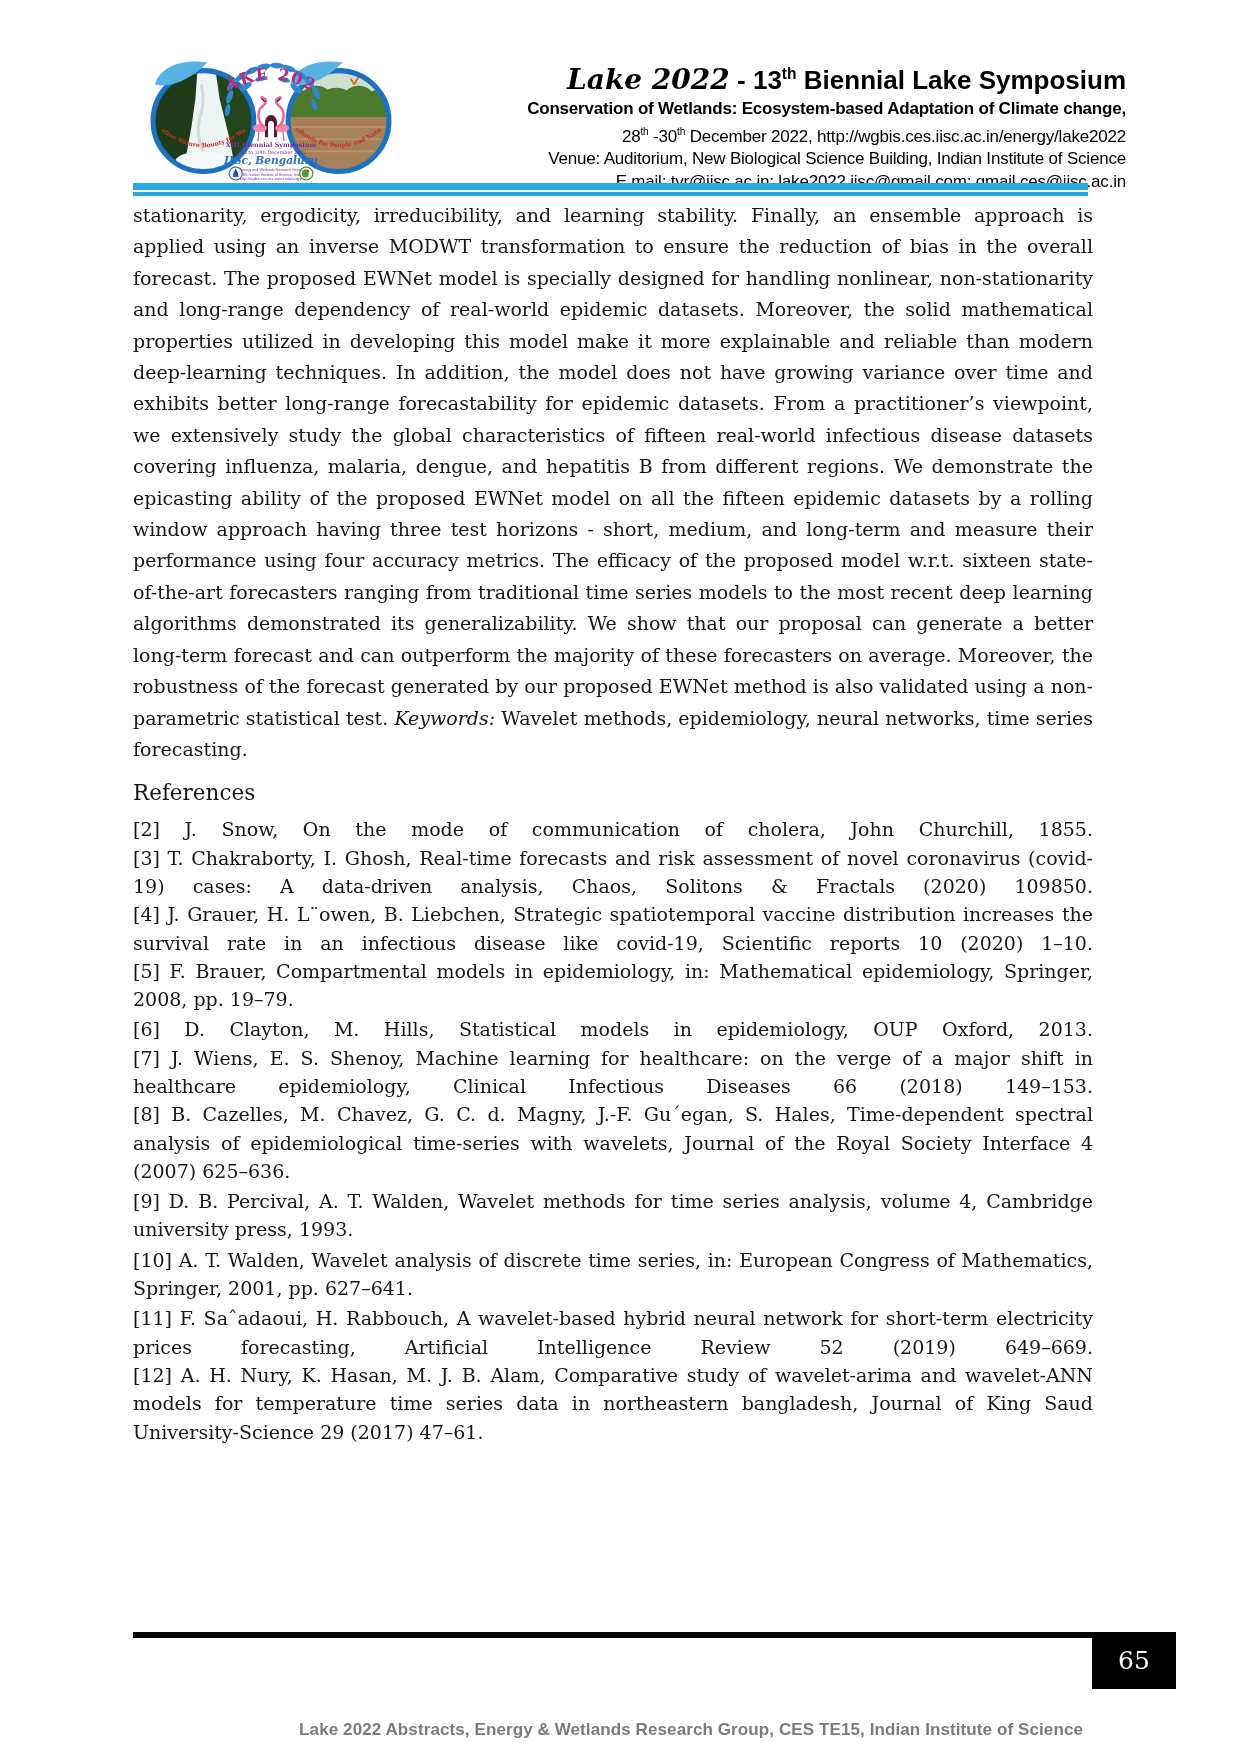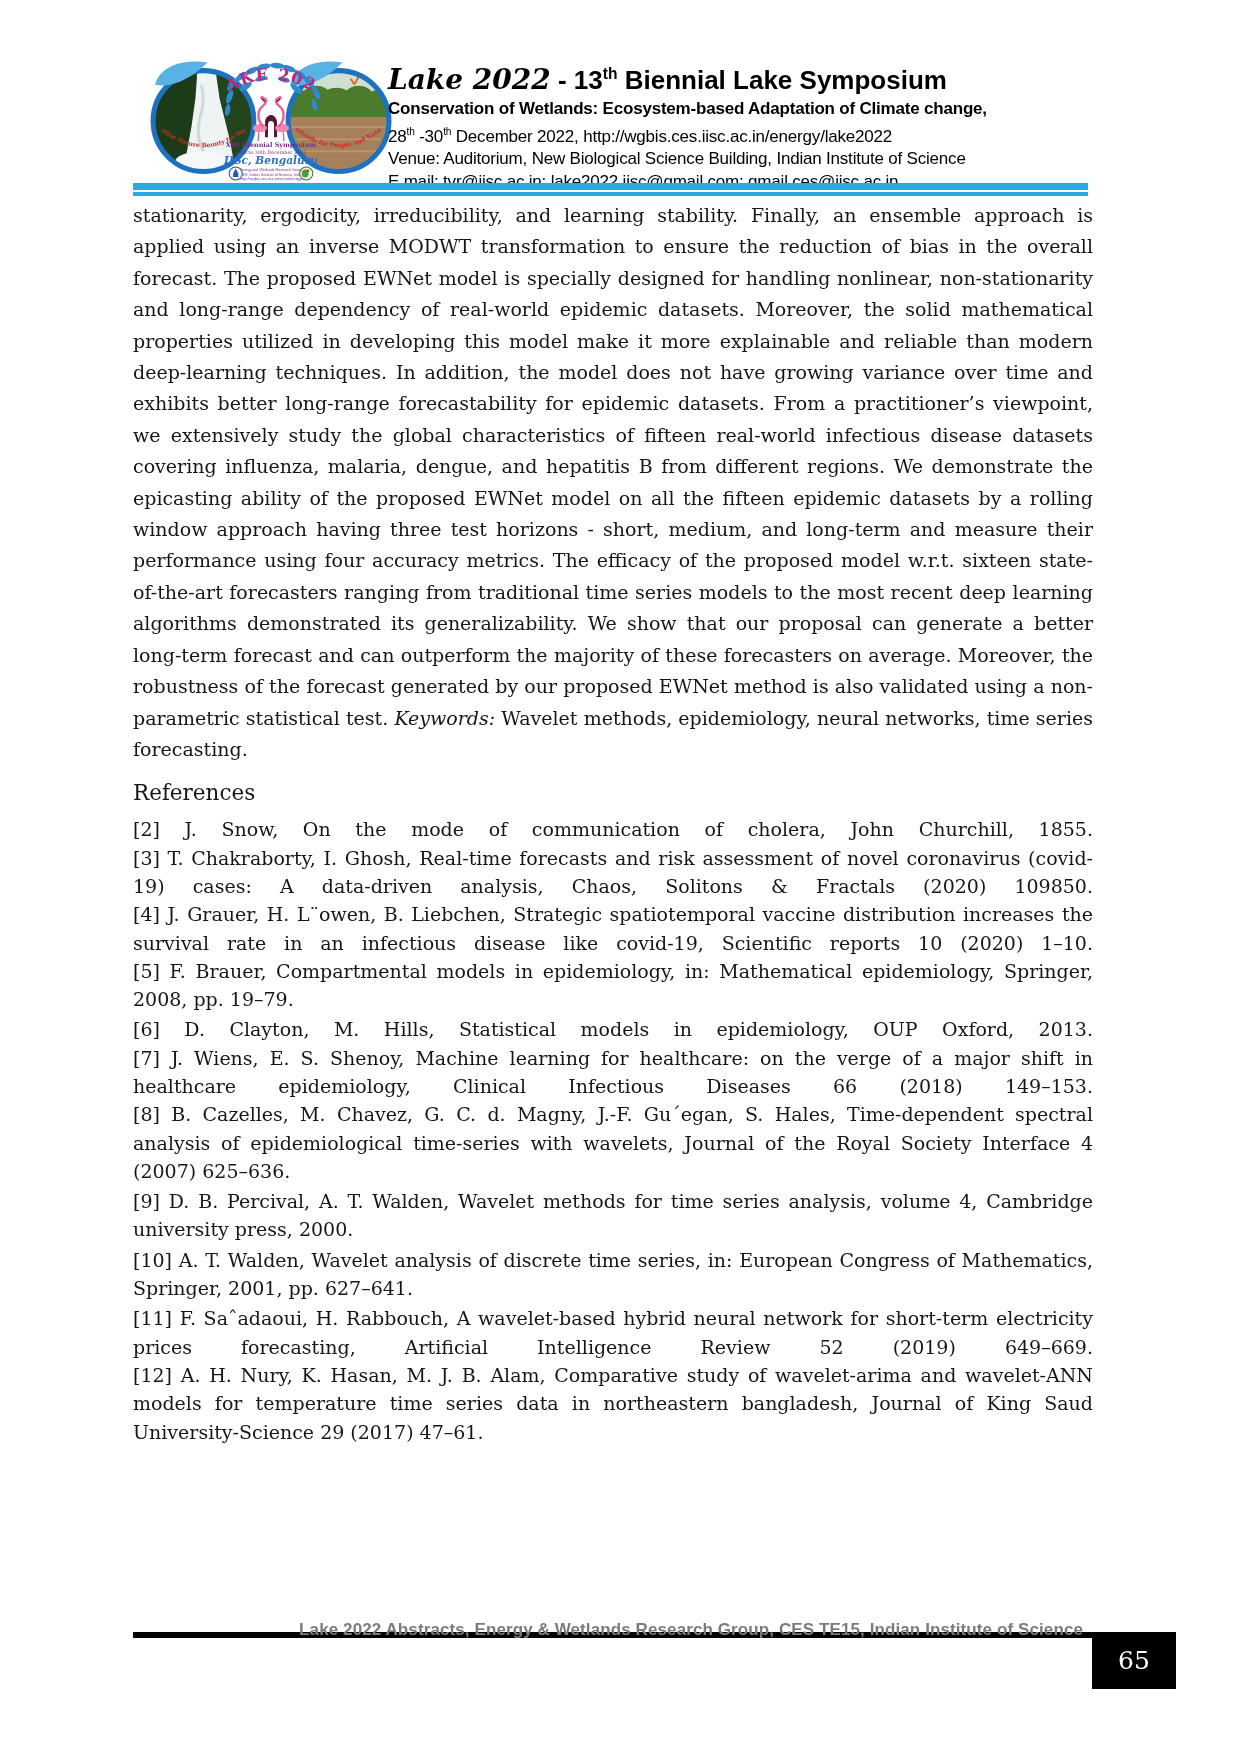--- a/index.html
+++ b/index.html
@@ -4,21 +4,21 @@
 <style>
   html,body { margin:0; padding:0; background:#ffffff; }
   .page {
     position:relative; width:1241px; height:1755px; background:#ffffff;
     font-family:"DejaVu Serif", serif; color:#161616; overflow:hidden;
   }
 
   
   .logo { position:absolute; left:145px; top:54px; width:252px; height:128px; }
   .header-text {
-    position:absolute; left:388px; top:57px; width:738px; text-align:left;
+    position:absolute; left:388px; top:57px; width:738px; text-align:right;
     font-family:"Liberation Sans", sans-serif; color:#000;
   }
   .ht-title { font-size:26px; font-weight:bold; line-height:34px; white-space:nowrap; }
   .ht-script { font-family:"DejaVu Serif", serif; font-style:italic; font-weight:600; font-size:28px; }
   .ht-title sup, .ht-line sup { font-size:60%; }
   .ht-line { font-size:17px; line-height:23px; letter-spacing:-0.2px; }
   .ht-bold { font-weight:bold; }
 
   .divider {
     position:absolute; left:133px; top:183px; width:955px; height:2px;
@@ -32,21 +32,21 @@
   .abstract { margin:0; font-size:19px; line-height:31.4px; text-align:justify; }
   .abstract i { font-style:italic; }
   .refs-heading { font-size:21.5px; font-weight:normal; margin:15px 0 10px 0; text-align:left; }
   .ref { margin:0; font-size:19px; line-height:28.3px; text-align:justify; }
   .ref.stretch { text-align-last:justify; }
   .ref.gap { margin-top:2px; }
 
   
   .footer-bar { position:absolute; left:133px; top:1632px; width:1035px; height:6px; background:#000; }
   .footer-text {
-    position:absolute; left:133px; top:1620px; width:950px; text-align:right;
+    position:absolute; left:133px; top:1720px; width:950px; text-align:right;
     font-family:"Liberation Sans", sans-serif; font-weight:bold; font-size:17px;
     color:var(--footer_gray); letter-spacing:0.1px;
   }
   .page-number-box {
     position:absolute; left:1092px; top:1632px; width:84px; height:57px; background:#000;
     color:#fff; display:flex; align-items:center; justify-content:center;
     font-family:"DejaVu Serif", serif; font-size:25px;
   }
 </style>
 </head>
@@ -177,21 +177,21 @@
 
     <div>
 
         <p class="ref stretch"><span>[2] J. Snow, On the mode of communication of cholera, John Churchill, 1855.</span></p>
         <p class="ref stretch"><span>[3] T. Chakraborty, I. Ghosh, Real-time forecasts and risk assessment of novel coronavirus (covid-19) cases: A data-driven analysis, Chaos, Solitons &amp; Fractals (2020) 109850.</span></p>
         <p class="ref stretch"><span>[4] J. Grauer, H. L¨owen, B. Liebchen, Strategic spatiotemporal vaccine distribution increases the survival rate in an infectious disease like covid-19, Scientific reports 10 (2020) 1–10.</span></p>
         <p class="ref"><span>[5] F. Brauer, Compartmental models in epidemiology, in: Mathematical epidemiology, Springer, 2008, pp. 19–79.</span></p>
         <p class="ref stretch gap"><span>[6] D. Clayton, M. Hills, Statistical models in epidemiology, OUP Oxford, 2013.</span></p>
         <p class="ref stretch"><span>[7] J. Wiens, E. S. Shenoy, Machine learning for healthcare: on the verge of a major shift in healthcare epidemiology, Clinical Infectious Diseases 66 (2018) 149–153.</span></p>
         <p class="ref"><span>[8] B. Cazelles, M. Chavez, G. C. d. Magny, J.-F. Gu´egan, S. Hales, Time-dependent spectral analysis of epidemiological time-series with wavelets, Journal of the Royal Society Interface 4 (2007) 625–636.</span></p>
-        <p class="ref gap"><span>[9] D. B. Percival, A. T. Walden, Wavelet methods for time series analysis, volume 4, Cambridge university press, 2000.</span></p>
+        <p class="ref gap"><span>[9] D. B. Percival, A. T. Walden, Wavelet methods for time series analysis, volume 4, Cambridge university press, 1993.</span></p>
         <p class="ref gap"><span>[10] A. T. Walden, Wavelet analysis of discrete time series, in: European Congress of Mathematics, Springer, 2001, pp. 627–641.</span></p>
         <p class="ref stretch gap"><span>[11] F. Saˆadaoui, H. Rabbouch, A wavelet-based hybrid neural network for short-term electricity prices forecasting, Artificial Intelligence Review 52 (2019) 649–669.</span></p>
         <p class="ref"><span>[12] A. H. Nury, K. Hasan, M. J. B. Alam, Comparative study of wavelet-arima and wavelet-ANN models for temperature time series data in northeastern bangladesh, Journal of King Saud University-Science 29 (2017) 47–61.</span></p>
       </div>
   </div>
 
   <div class="footer-bar"></div>
   <div class="footer-text">Lake 2022 Abstracts, Energy &amp; Wetlands Research Group, CES TE15, Indian Institute of Science</div>
   <div class="page-number-box">
       <span>65</span>

